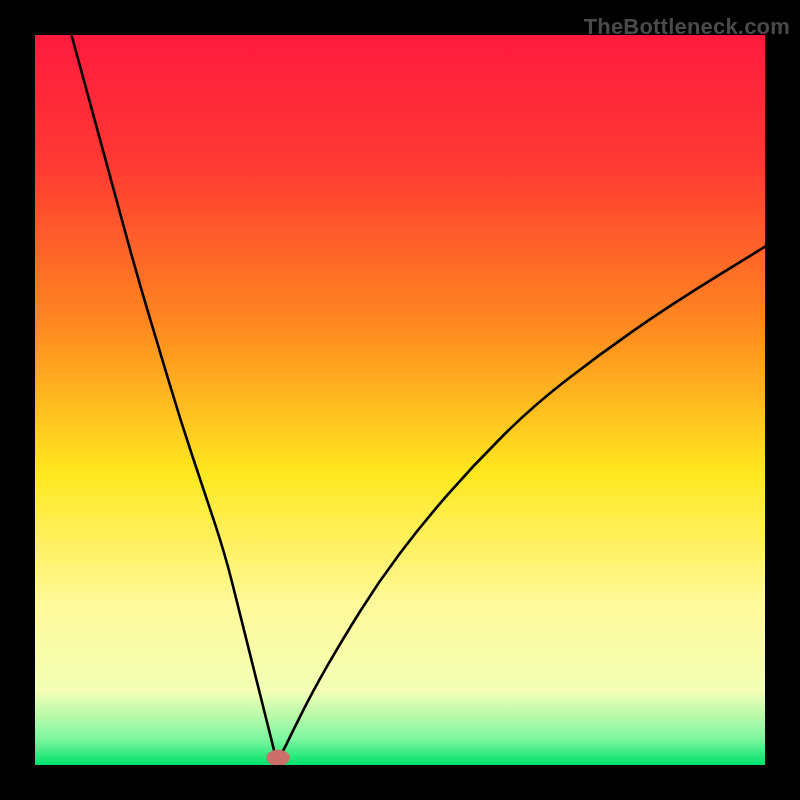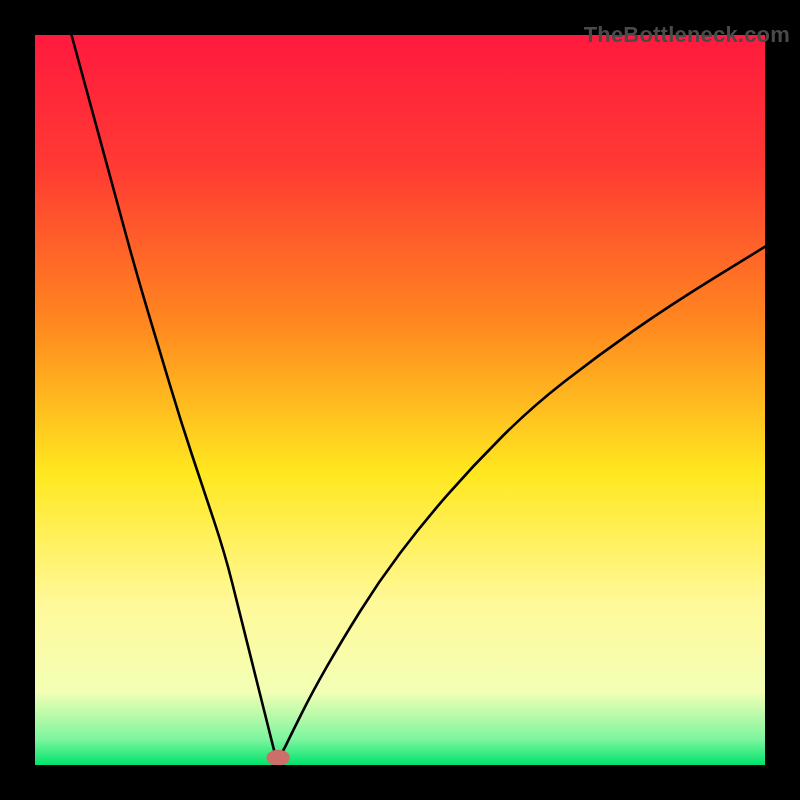--- a/index.html
+++ b/index.html
@@ -21,21 +21,21 @@
   }
   .plot-area {
     position: absolute;
     left: 35px;
     top: 35px;
     width: 730px;
     height: 730px;
   }
   .watermark {
     position: absolute;
-    top: 22px;
+    top: 14px;
     right: 10px;
     color: #4a4a4a;
     font-size: 22px;
     font-weight: 600;
     letter-spacing: 0.2px;
   }
   svg { display: block; }
 </style>
 </head>
 <body>

